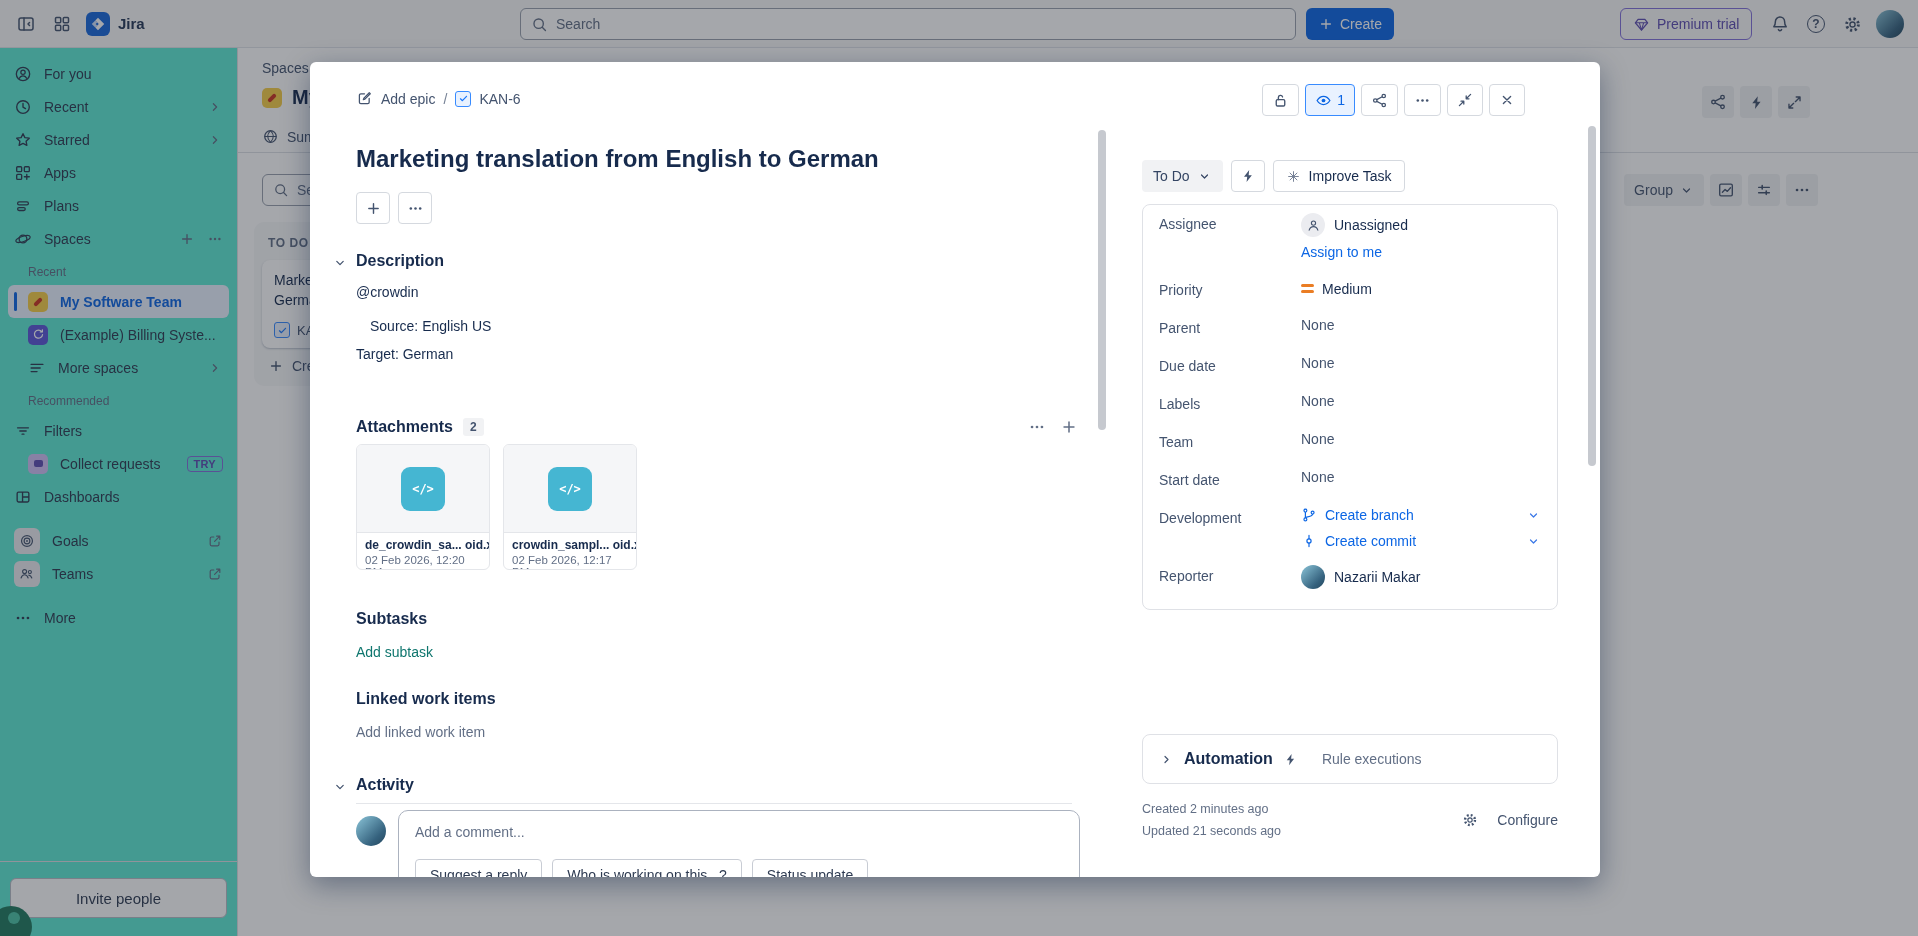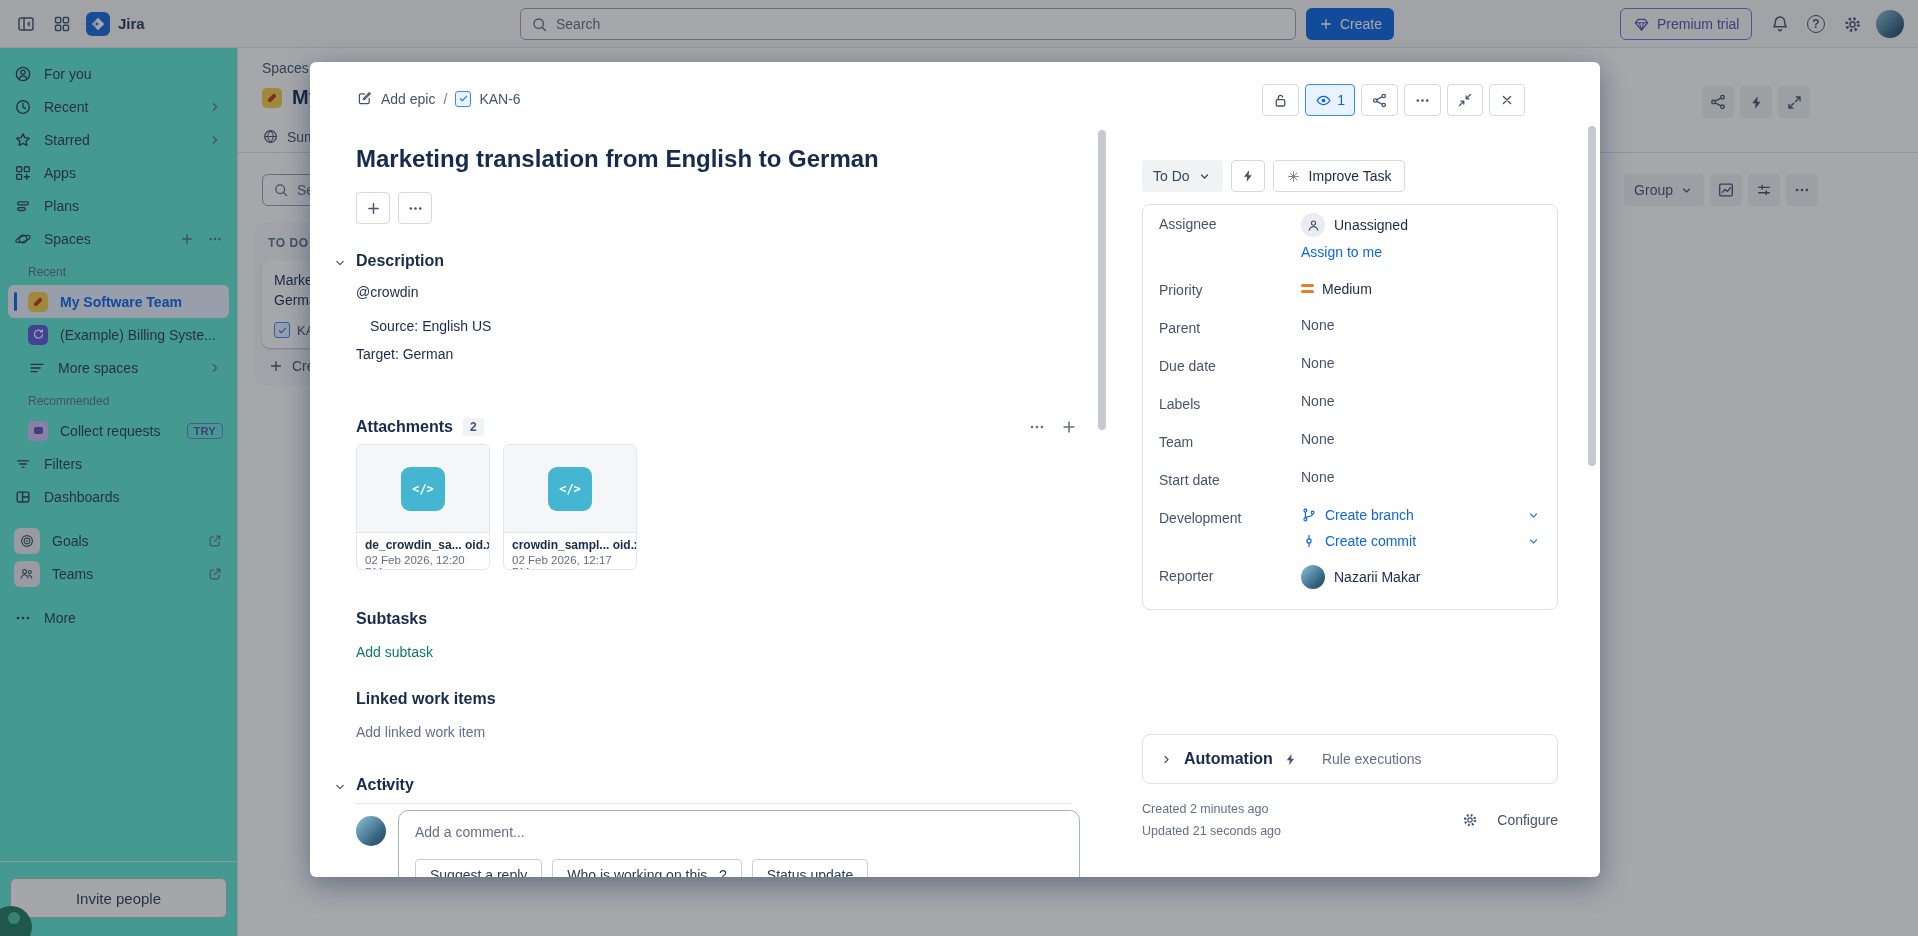--- a/index.html
+++ b/index.html
@@ -412,30 +412,30 @@
   <div class="side-item side-sub">
       <svg class="i" width="18" height="18">
         <use href="#i-lines"></use>
       </svg>
       <span class="lbl">More spaces</span>
       <svg class="i chev" width="16" height="16">
         <use href="#i-chevright"></use>
       </svg>
     </div>
   <div class="side-sec">Recommended</div>
+  <div class="side-item">
+      <svg class="i" width="18" height="18">
+        <use href="#i-filter"></use>
+      </svg>
+      <span class="lbl">Filters</span>
+    </div>
   <div class="side-item side-sub">
       <span class="proj-ic lilac"></span>
       <span class="lbl">Collect requests</span>
       <span class="try-badge">TRY</span>
-    </div>
-  <div class="side-item">
-      <svg class="i" width="18" height="18">
-        <use href="#i-filter"></use>
-      </svg>
-      <span class="lbl">Filters</span>
     </div>
   <div class="side-item">
       <svg class="i" width="18" height="18">
         <use href="#i-dash"></use>
       </svg>
       <span class="lbl">Dashboards</span>
     </div>
   <div style="height:11px"></div>
   <div class="side-item">
       <span class="boxed-ic">

